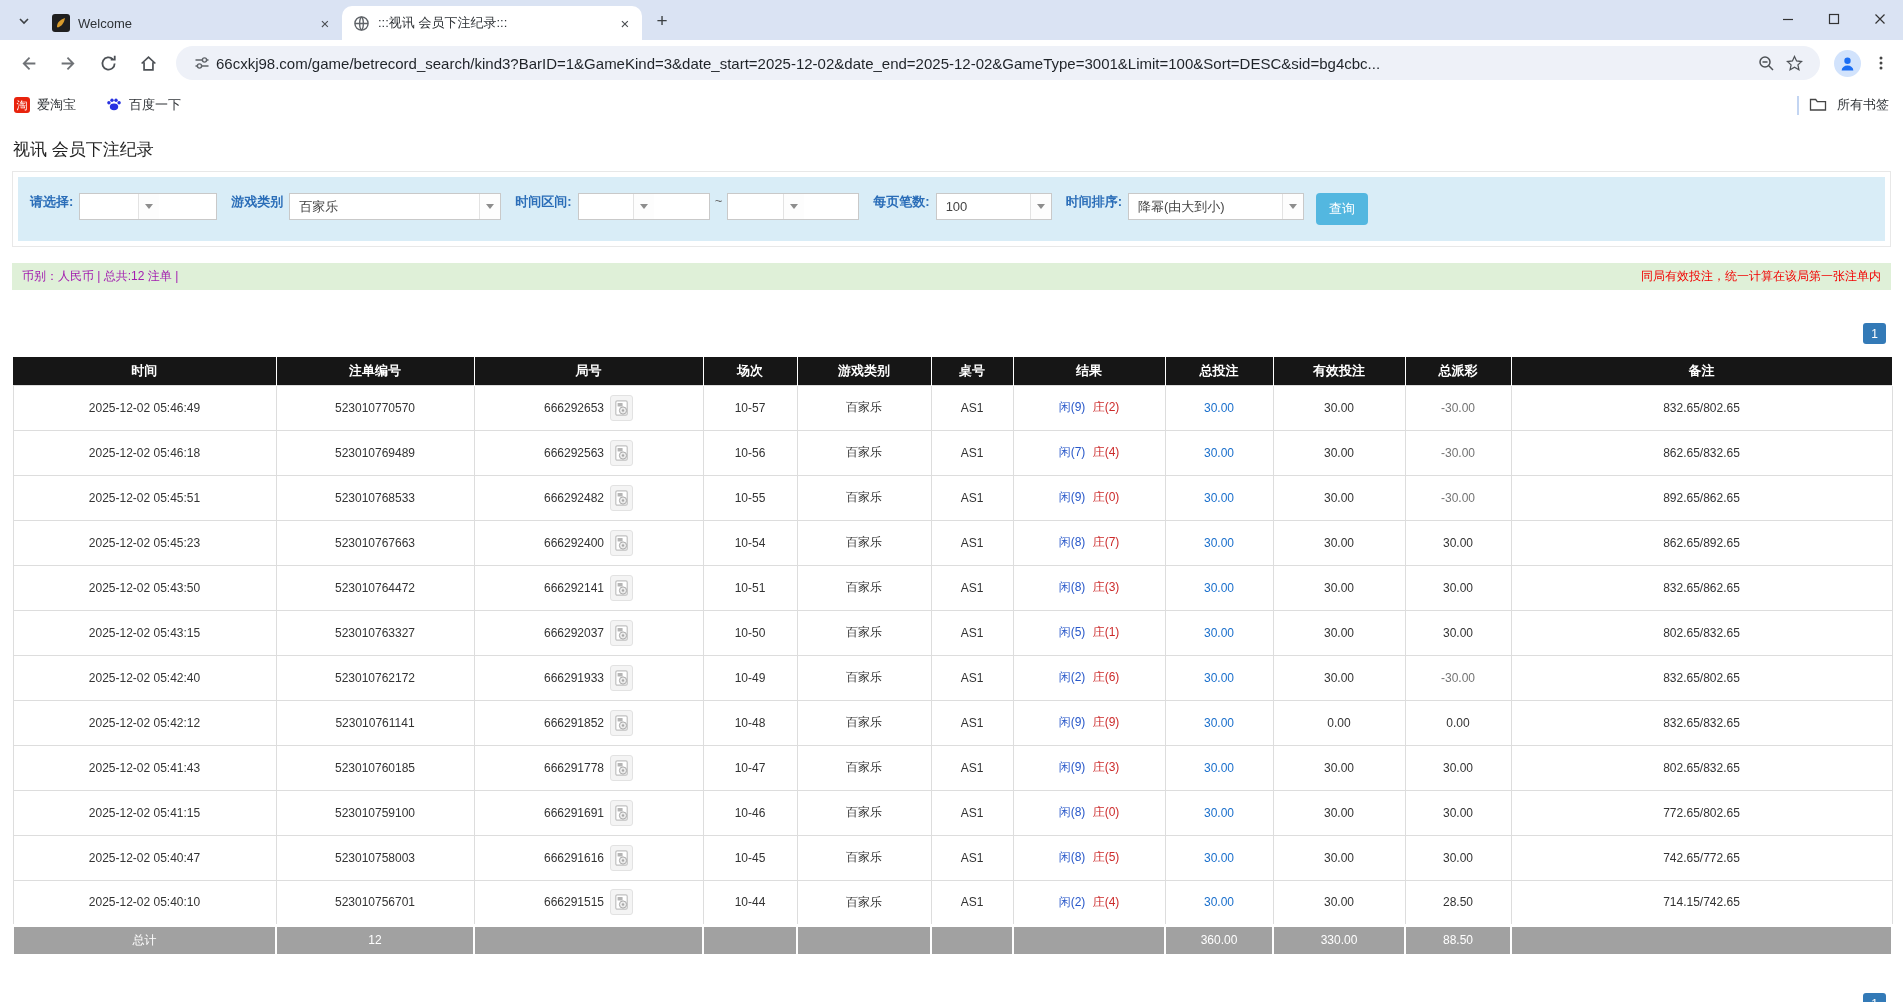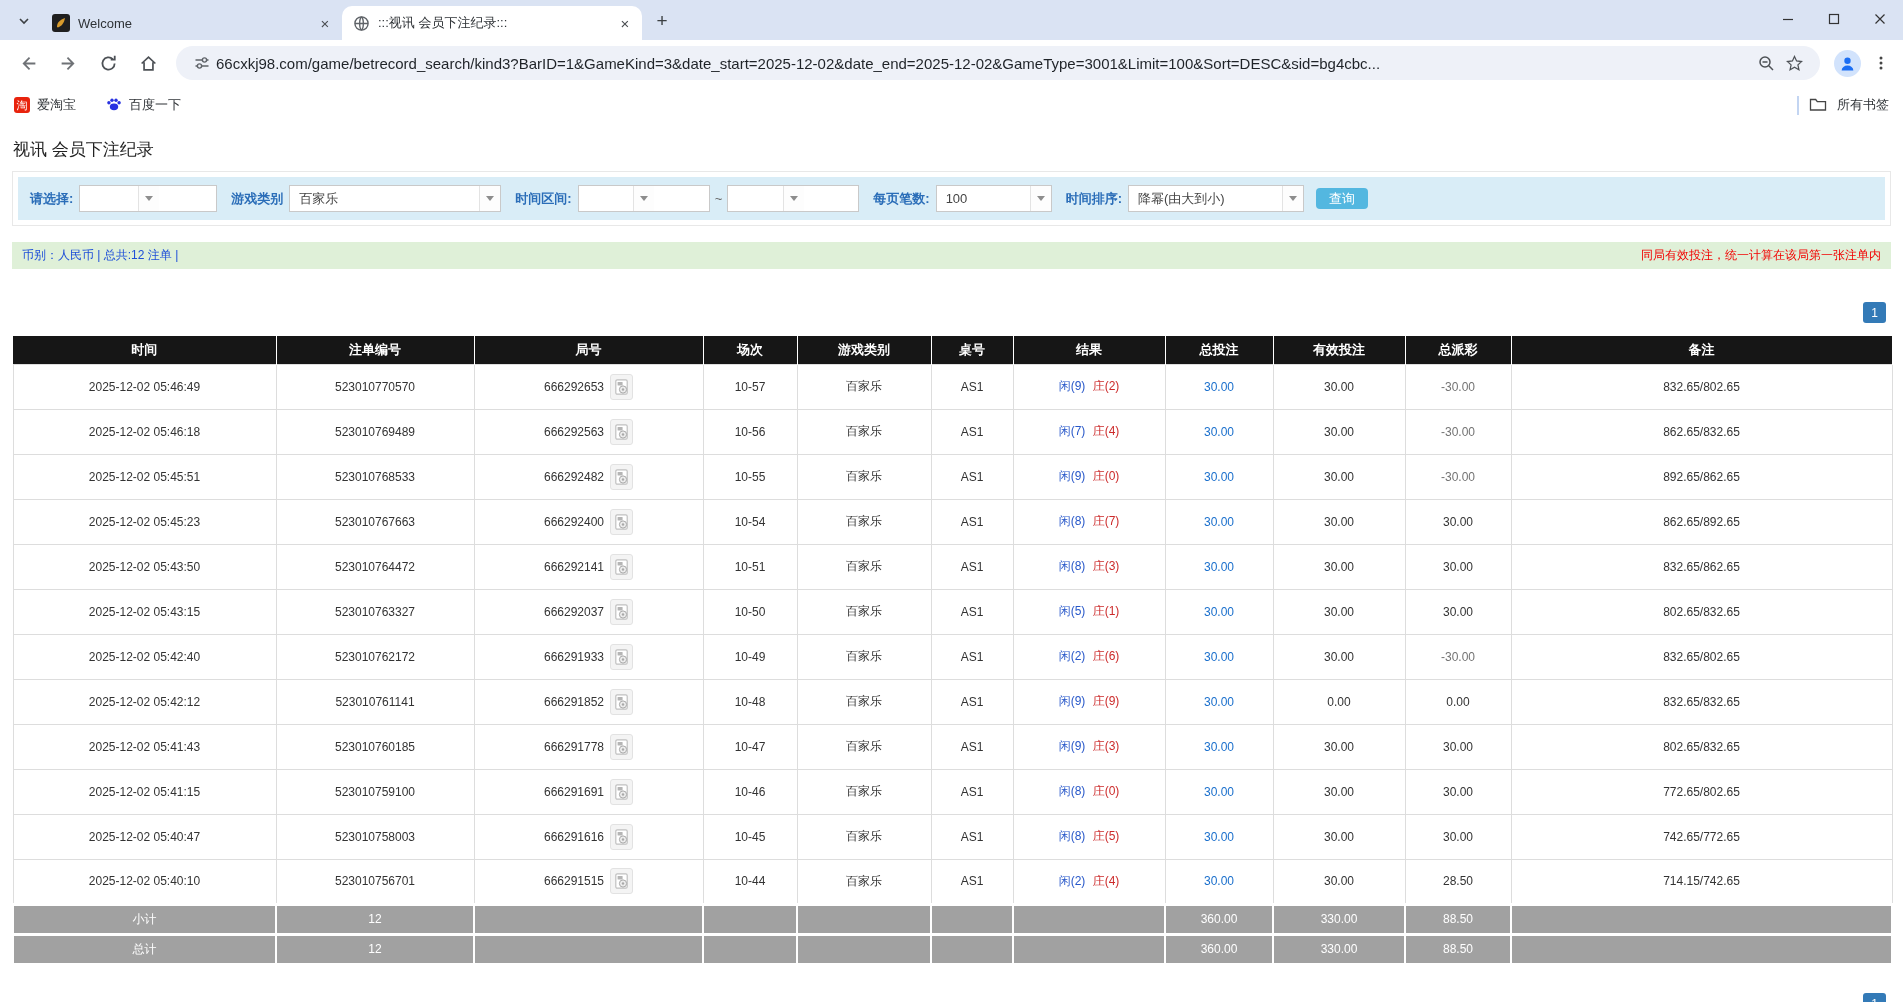--- a/index.html
+++ b/index.html
@@ -30,33 +30,33 @@
   .bookmarks { height:38px; background:#fff; display:flex; align-items:center; padding:0 14px; }
   .bm { display:flex; align-items:center; gap:7px; font-size:13px; color:#2f3337; margin-right:30px; }
   .tb-ic { width:16px; height:16px; background:#e8230d; border-radius:3px; color:#fff; font-size:11px; display:flex; align-items:center; justify-content:center; }
   .bm-right { margin-left:auto; display:flex; align-items:center; gap:10px; font-size:13px; color:#2f3337; }
   .bm-divider { width:2px; height:19px; background:#c3d5f2; }
 
   
   .page-title { margin:14px 0 0 13px; font-size:17px; font-weight:400; color:#222; }
 
   .filter-outer { margin:10px 12px 0; border:1px solid #e8e8e8; padding:5px; }
-  .filter-bar { background:#d9edf7; min-height:40px; display:flex; align-items:center; padding:8px 12px; font-size:13px; }
+  .filter-bar { background:#d9edf7; min-height:40px; display:flex; padding:16px 12px; font-size:13px; }
   .flabel { color:#2a6db8; font-weight:700; margin:0 6px 0 14px; white-space:nowrap; }
   .flabel.first { margin-left:0; }
   .combo { background:#fff; border:1px solid #c9c9c9; height:27px; display:flex; align-items:center; }
   .combo .val { padding:0 9px; color:#444; white-space:nowrap; overflow:hidden; flex:1; }
   .combo .arrow { width:21px; height:100%; border-left:1px solid #e3e3e3; display:flex; align-items:center; justify-content:center; background:#fdfdfd; flex:0 0 auto; }
   .caret { width:0; height:0; border-left:4px solid transparent; border-right:4px solid transparent; border-top:5px solid #8d8d8d; }
   .w-select { width:138px;flex-direction:column; } .w-game { width:212px; } .w-date { width:132px;flex-direction:column; } .w-size { width:116px; } .w-sort { width:176px; }
   .tilde { color:#666; margin:0 5px; }
-  .btn-query { background:#53b7e0; color:#fff; border:none; border-radius:4px; height:21px; padding:0 13px; font-size:13px; margin-left:12px; cursor:pointer; }
+  .btn-query { background:#53b7e0; color:#fff; border:none; border-radius:4px; height:32px; padding:0 13px; font-size:13px; margin-left:12px; cursor:pointer; }
 
   .summary { margin:16px 12px 0; background:#dff0d8; height:27px; display:flex; align-items:center; justify-content:space-between; padding:0 10px; font-size:12px; }
-  .summary .left { color:#1d4ed8; }
+  .summary .left { color:#a21caf; }
   .summary .right { color:#f20000; }
 
   .pagerow { display:flex; justify-content:flex-end; margin:33px 17px 13px 0; }
   .pagebox { background:#337ab7; color:#fff; font-size:12px; min-width:23px; height:21px; display:flex; align-items:center; justify-content:center; border-radius:3px; }
 
   table.records { width:1879px; margin:0 12px; border-collapse:collapse; table-layout:fixed; font-size:12px; color:#333; text-align:center; }
   .records thead th { background:#161616; color:#fff; font-weight:700; font-size:13px; height:28px; border-right:1px solid #fff; }
   .records tbody td { height:45px; border:1px solid #ddd; }
   .records .round-wrap { display:inline-flex; align-items:center; gap:6px; }
   .vicon { display:inline-flex; width:23px; height:26px; background:#f4f4f4; border:1px solid #e2e2e2; border-radius:3px; align-items:center; justify-content:center; cursor:pointer; }
@@ -638,33 +638,20 @@
       <span class="b">庄(4)</span>
     </td>
     <td class="bet-link">30.00</td>
     <td>30.00</td>
     <td class="payout">28.50</td>
     <td>714.15/742.65</td>
   </tr>
     </tbody>
   <tfoot>
     <tr>
-      <td>小计</td>
-      <td>12</td>
-      <td></td>
-        <td></td>
-        <td></td>
-      <td></td>
-        <td></td>
-      <td>360.00</td>
-      <td>330.00</td>
-      <td>88.50</td>
-      <td></td>
-    </tr>
-    <tr>
       <td>总计</td>
       <td>12</td>
       <td></td>
         <td></td>
         <td></td>
       <td></td>
         <td></td>
       <td>360.00</td>
       <td>330.00</td>
       <td>88.50</td>

